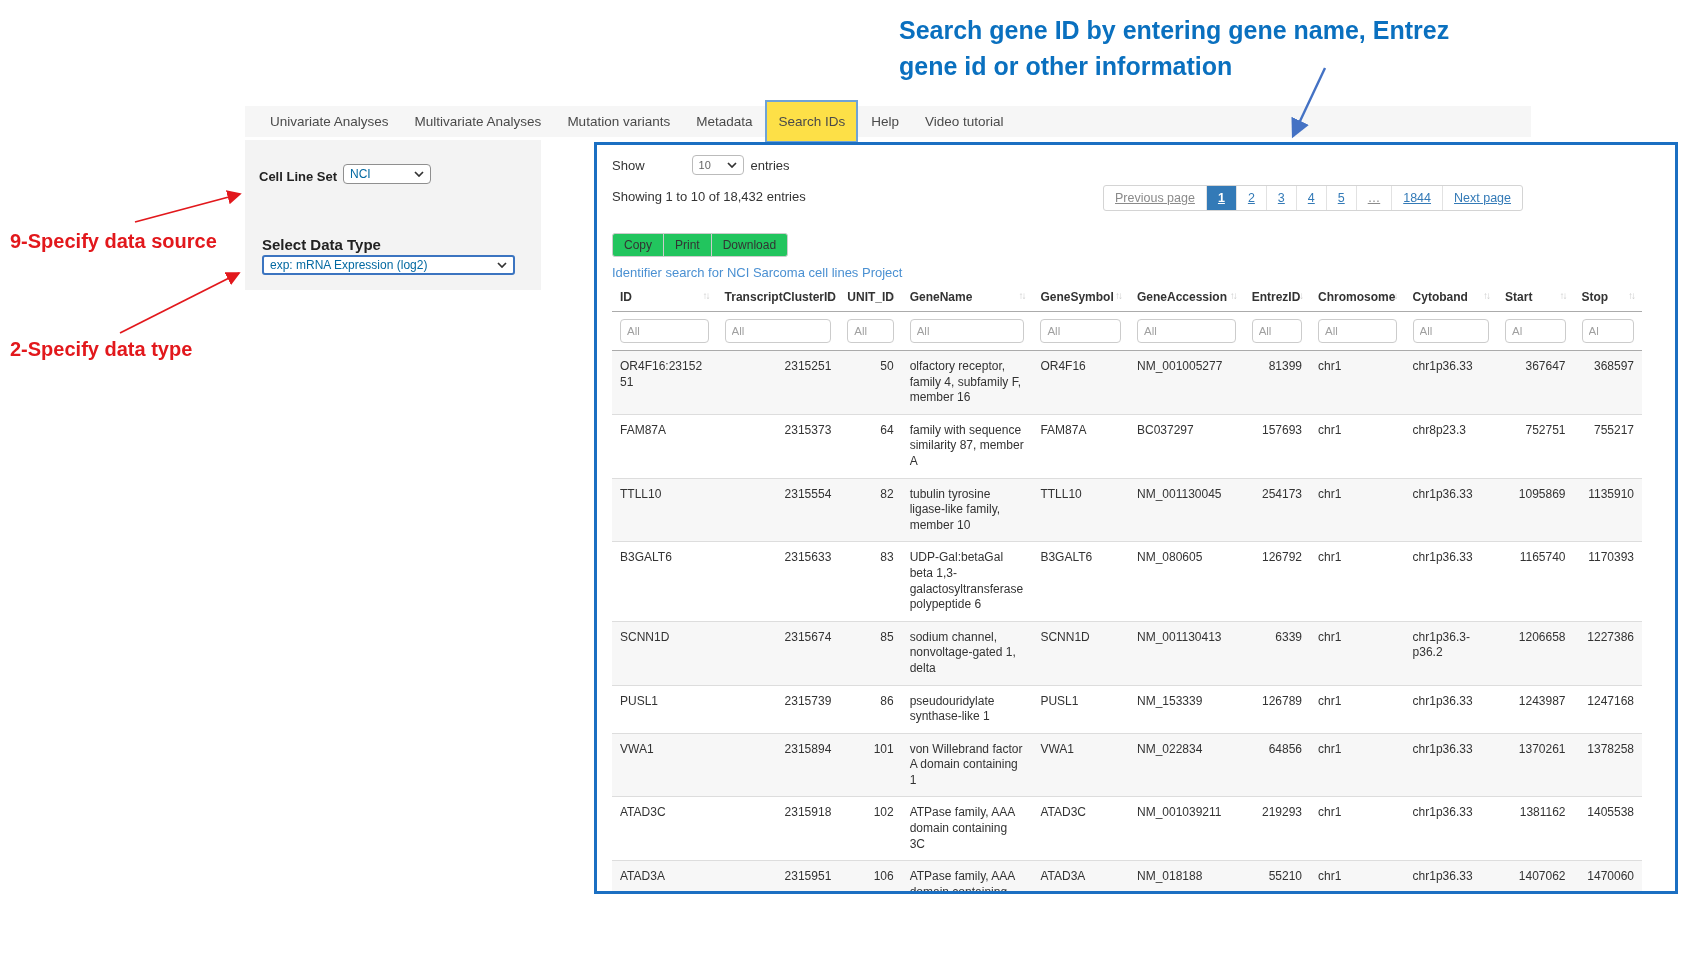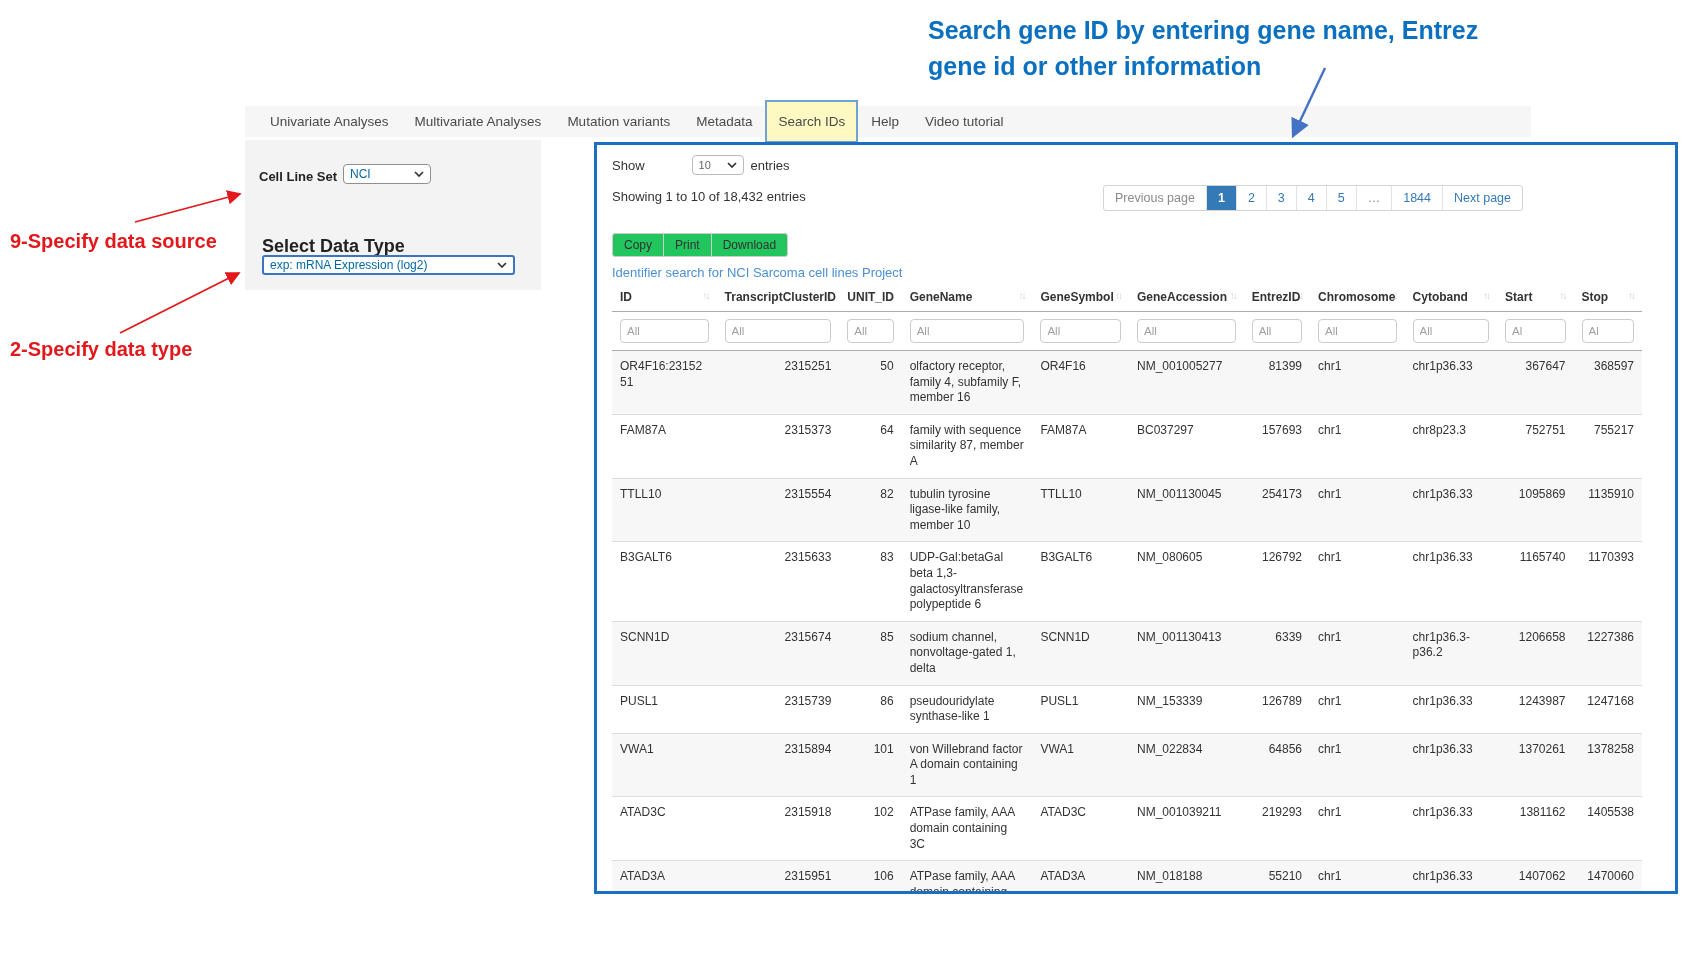--- a/index.html
+++ b/index.html
@@ -1,55 +1,55 @@
 <!DOCTYPE html>
 <html><head>
 <meta charset="utf-8">
 <style>
   html,body{margin:0;padding:0;}
   body{width:1700px;height:956px;position:relative;background:#ffffff;
        font-family:"Liberation Sans",sans-serif;overflow:hidden;color:#333;}
 
   
-  .note-title{position:absolute;left:928px;top:12px;width:580px;
+  .note-title{position:absolute;left:899px;top:12px;width:580px;
     font-size:25px;line-height:36px;font-weight:bold;color:#0a70bf;}
   .step-note{position:absolute;font-size:20px;font-weight:bold;color:#e2181c;}
   #step1{left:10px;top:230px;}
   #step2{left:10px;top:338px;}
   #arrow-layer{position:absolute;left:0;top:0;pointer-events:none;z-index:50;}
 
   
   .navbar{position:absolute;left:245px;top:106px;width:1286px;height:31px;
     background:#f6f6f6;display:flex;align-items:center;padding-left:12px;box-sizing:border-box;
     font-size:13.5px;color:#4a4a4a;}
   .tab{padding:0 13px;white-space:nowrap;cursor:default;}
-  .tab-active{border:2px solid #6fa3d6;background:#fef9c3;padding:12px 11px;text-align:center;}
+  .tab-active{border:2px solid #6fa3d6;background:#fde047;padding:12px 11px;text-align:center;}
 
   
   .left-panel{position:absolute;left:245px;top:140px;width:296px;height:150px;background:#f3f3f3;}
   .cls-row{position:absolute;left:14px;top:24px;display:flex;align-items:flex-end;font-size:13px;}
   .blabel{font-weight:bold;color:#222;}
   .fselect{display:inline-flex;align-items:center;justify-content:space-between;
     background:#fff;border:1px solid #8f8f8f;border-radius:4px;height:20px;
     padding:0 6px;font-size:12px;color:#0369a1;box-sizing:border-box;}
   .cls-select{width:88px;margin-left:6px;}
-  .sdt-label{position:absolute;left:17px;top:96px;font-size:18px;font-weight:bold;color:#222;}
+  .sdt-label{position:absolute;left:17px;top:96px;font-size:15px;font-weight:bold;color:#222;}
   .sdt-select{position:absolute;left:17px;top:115px;width:253px;height:20px;
     border:2px solid #3b74c0;border-radius:3px;}
 
   
   .main-panel{position:absolute;left:594px;top:142px;width:1084px;height:752px;
     border:3px solid #1b6fc2;background:#fff;box-sizing:border-box;overflow:hidden;}
   .show-row{position:absolute;left:15px;top:10px;display:flex;align-items:center;gap:7px;font-size:13px;}
   .pgsize-select{width:52px;border-color:#bbb;color:#555;margin-left:40px;}
   .showing-text{position:absolute;left:15px;top:44px;font-size:13px;}
 
   .pagination{position:absolute;top:40px;right:152px;display:flex;align-items:stretch;
     border:1px solid #d4d4d4;border-radius:3px;overflow:hidden;font-size:12.5px;background:#fff;}
-  .pg-item{padding:5px 11px;border-left:1px solid #e2e2e2;color:#337ab7;cursor:default;}
+  .pg-item{padding:5px 11px;border-left:1px solid #e2e2e2;color:#337ab7;cursor:default;text-decoration:underline;}
   .pg-item:first-child{border-left:none;}
   .pg-prev{color:#8a8a8a;}
   .pg-active{background:#337ab7;color:#fff;font-weight:bold;}
   .pg-ellipsis{color:#8a8a8a;}
 
   .btn-group{position:absolute;left:15px;top:88px;display:flex;}
   .tbtn{font-size:12px;color:#333;background:#22c55e;border:1px solid #ccc;
     padding:4px 11px;margin-left:-1px;cursor:default;}
   .tbtn:first-child{border-radius:3px 0 0 3px;margin-left:0;}
   .tbtn:last-child{border-radius:0 3px 3px 0;}

